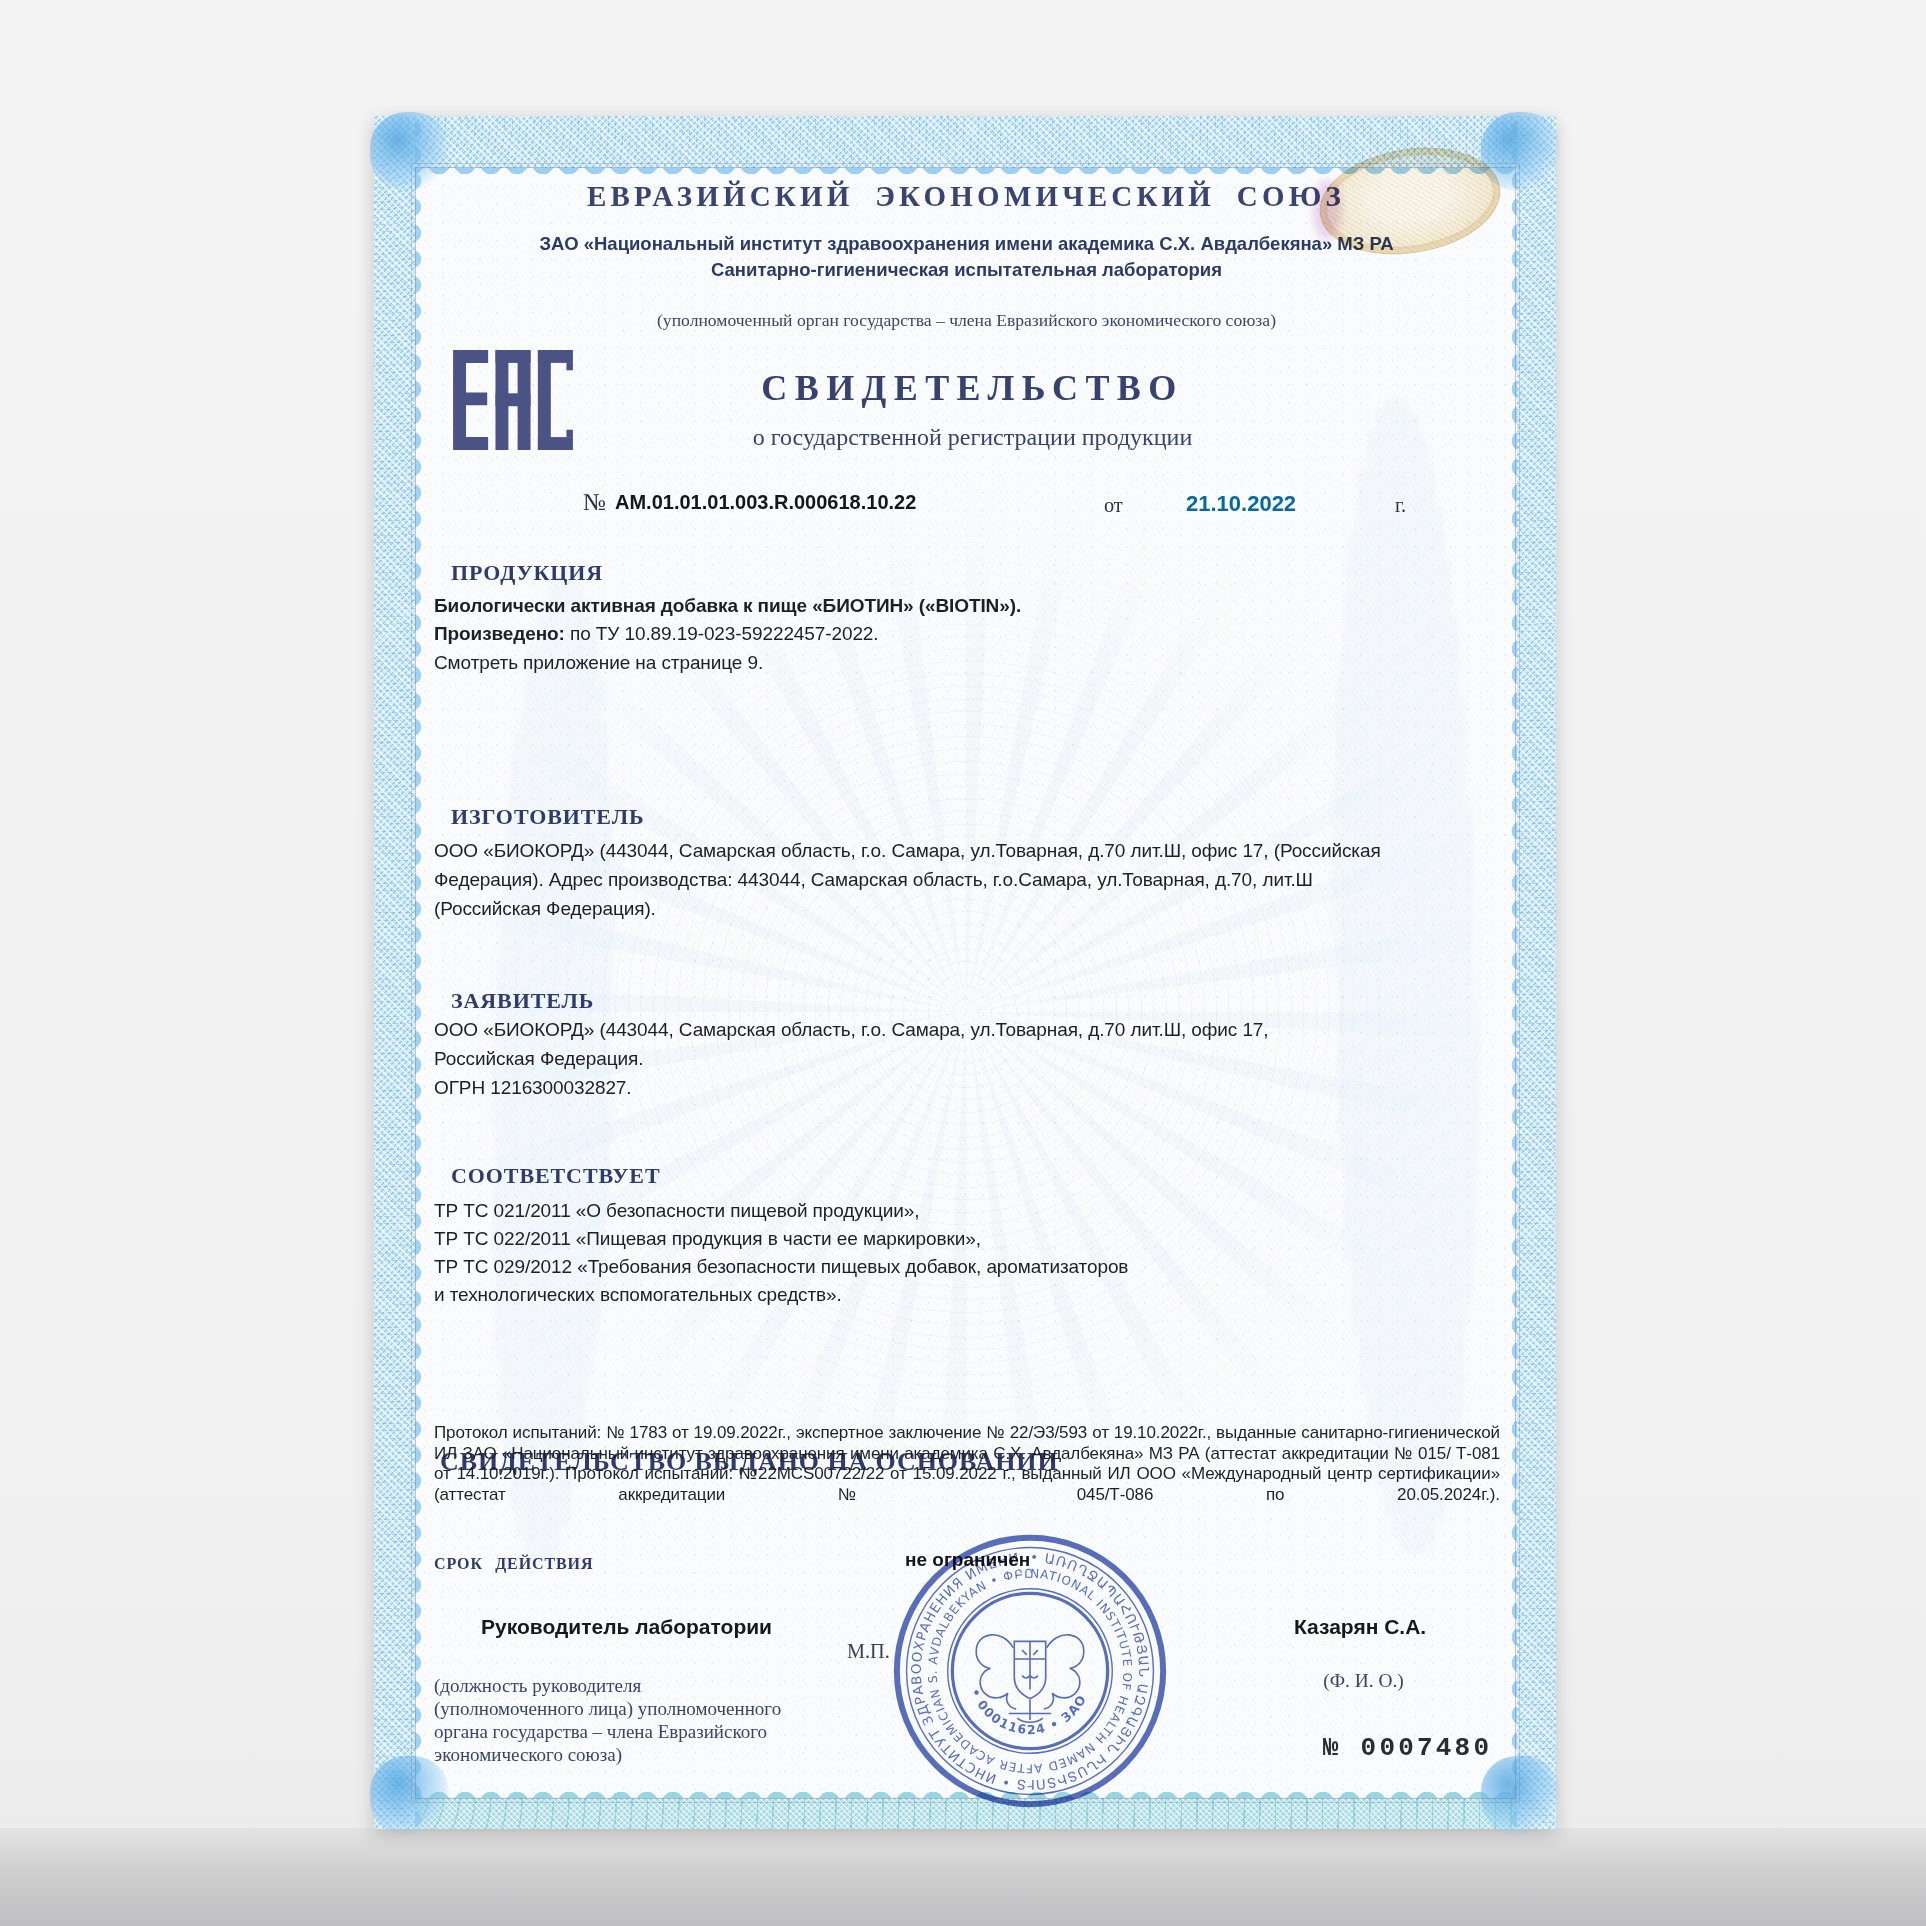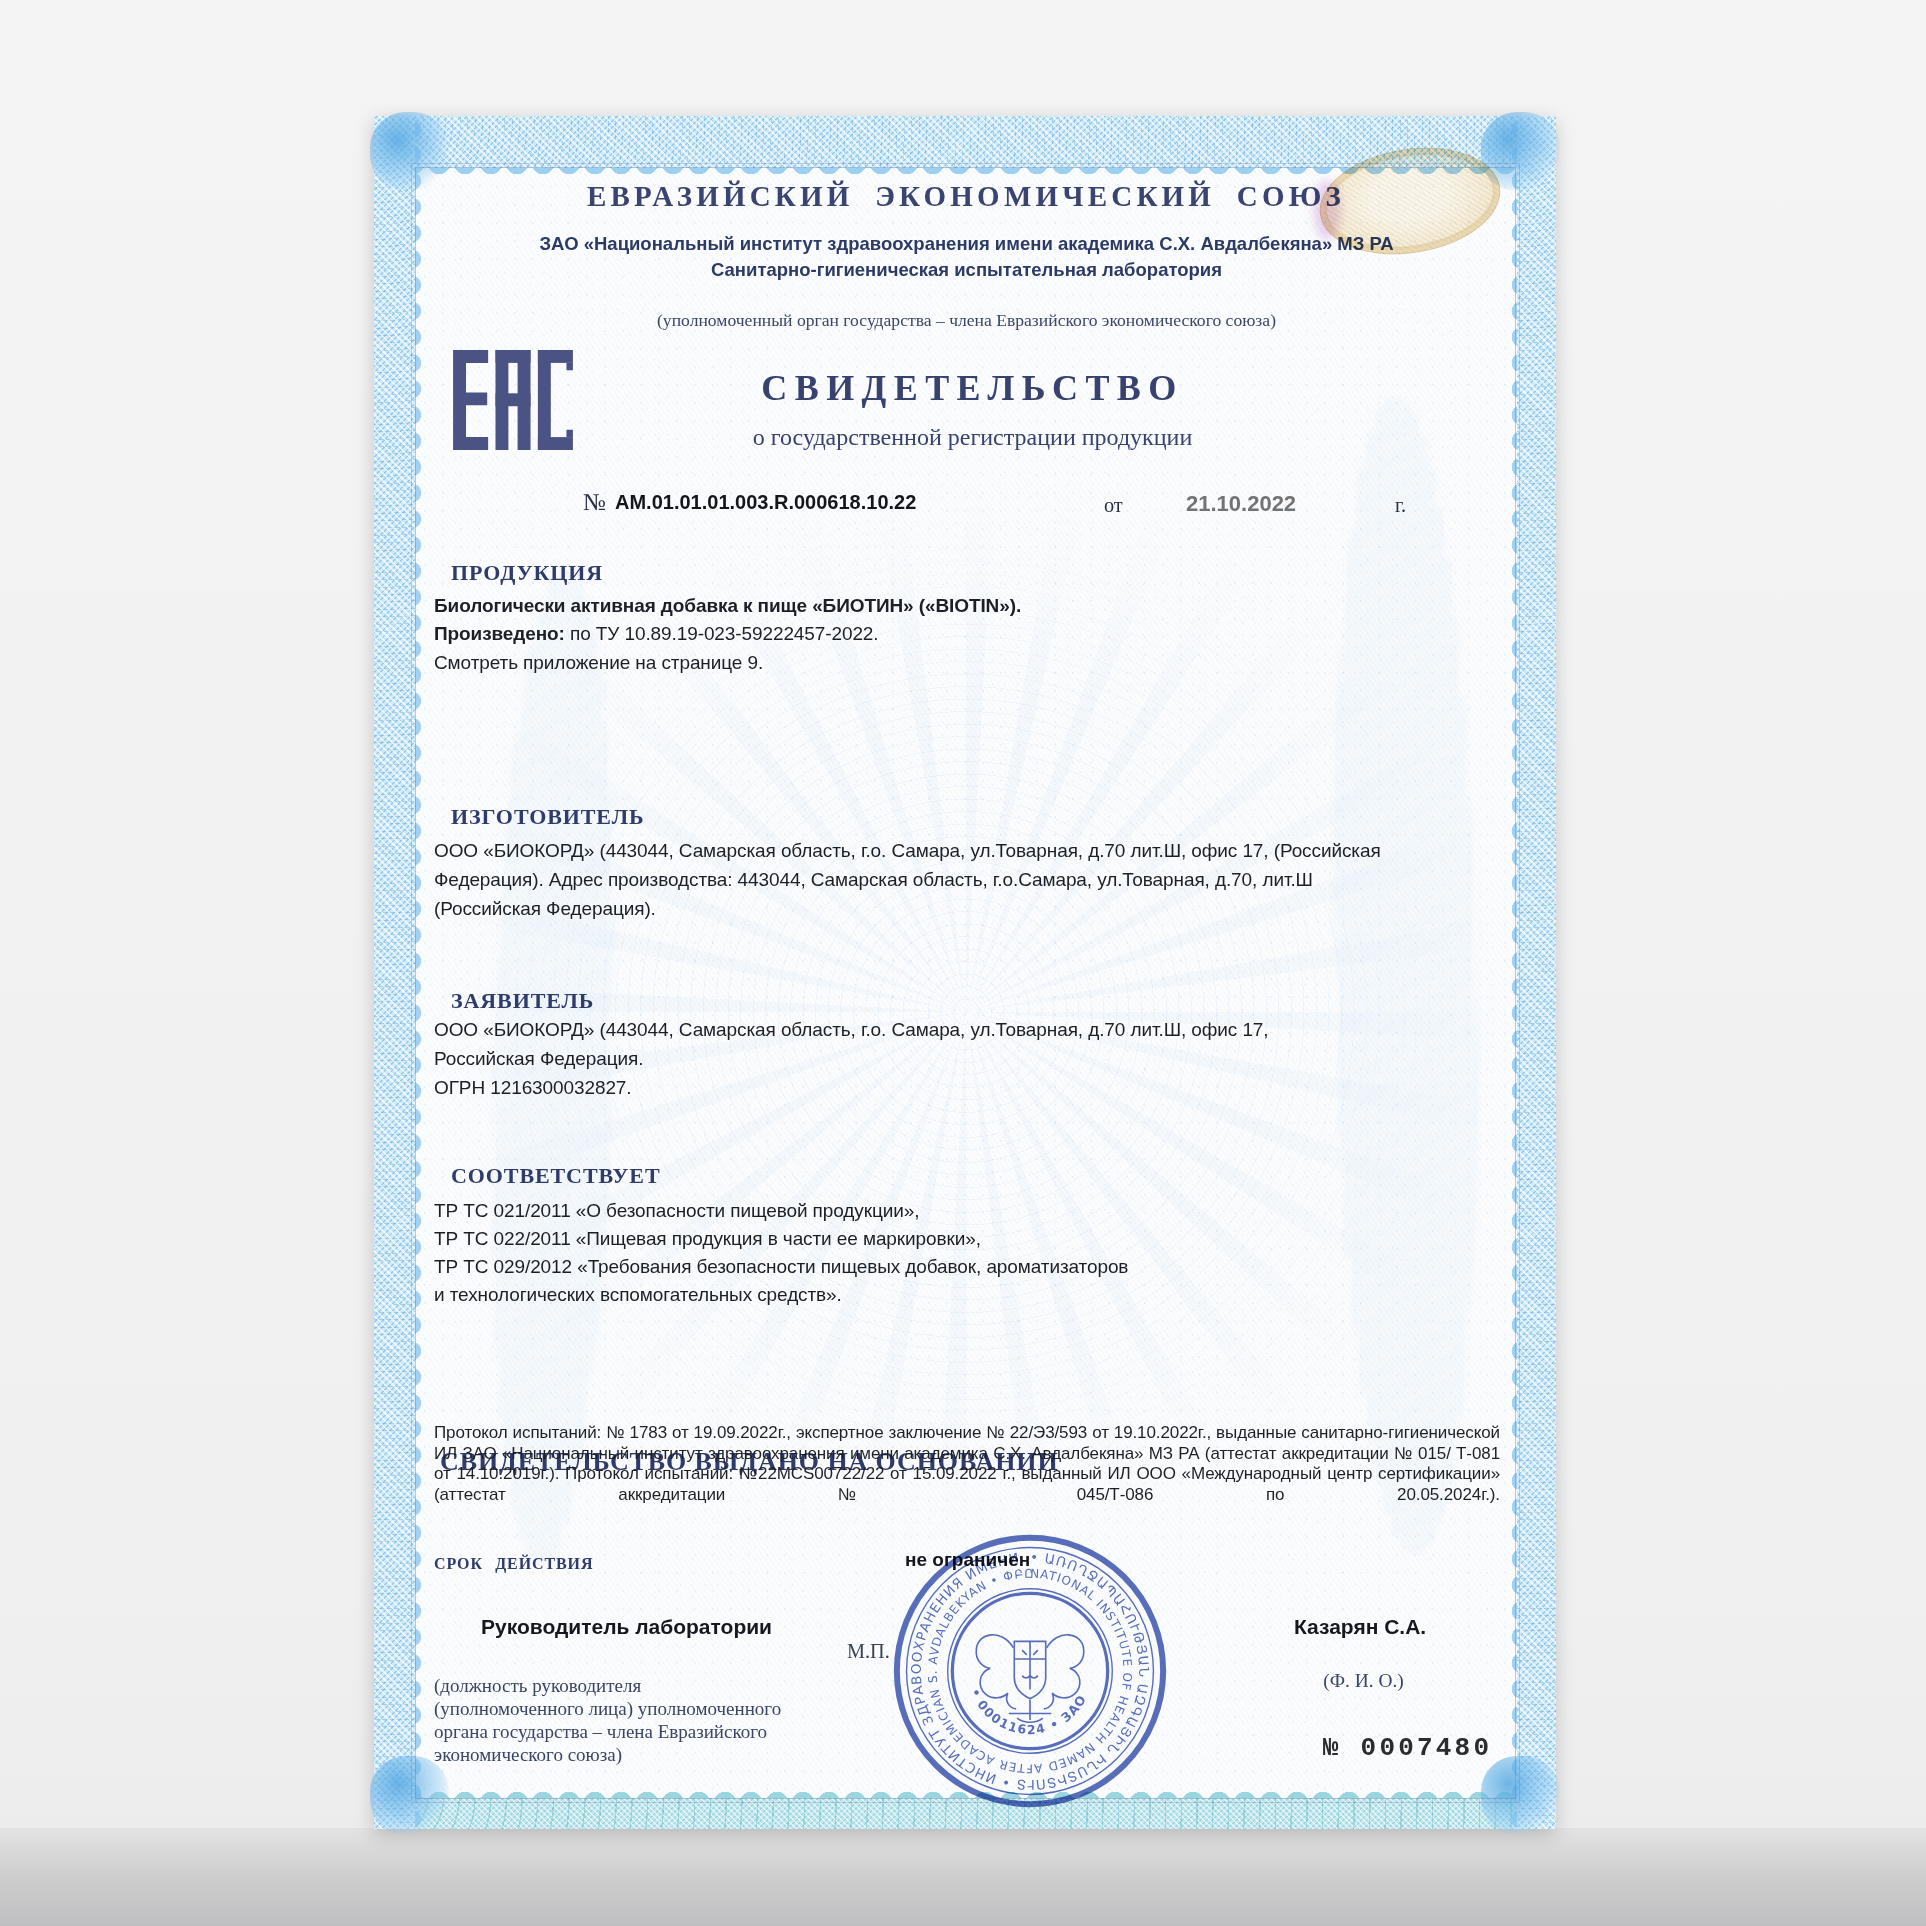--- a/index.html
+++ b/index.html
@@ -84,21 +84,21 @@
   .rule{left:447px;top:300px;width:1053px;height:1.4px;background:rgba(75,82,100,.75);z-index:5;}
   .org-note{left:398px;top:310px;width:1137px;font-size:17.6px;color:#3c4566;}
 
   .doc-title{left:508px;top:367px;width:929px;font-size:36px;font-weight:bold;
      letter-spacing:7.4px;color:#37426f;}
   .doc-subtitle{left:508px;top:424px;width:929px;font-size:24px;color:#37426f;}
 
   .num-label{left:583px;top:489px;font-size:24px;color:#2a2f45;}
   .num-value{left:615px;top:491px;font-size:20px;font-weight:bold;color:#15161c;}
   .from-label{left:1104px;top:494px;font-size:20.3px;color:#2a2f45;}
-  .date-value{left:1186px;top:491px;font-size:22px;font-weight:bold;color:#737373;}
+  .date-value{left:1186px;top:491px;font-size:22px;font-weight:bold;color:#0369a1;}
   .year-label{left:1395px;top:494px;font-size:20.3px;color:#2a2f45;}
 
   .sec-h{font-family:"Liberation Serif",serif;font-weight:bold;color:#2f3b6a;
      font-size:22px;letter-spacing:0.9px;}
   .h-prod{left:451px;top:560px;}
   .prod-l1{left:434px;top:595px;font-weight:bold;}
   .prod-l2{left:434px;top:623px;}
   .prod-l3{left:434px;top:652px;}
   .h-manu{left:451px;top:804px;}
   .manu-lines{left:434px;top:836px;line-height:29px;}

